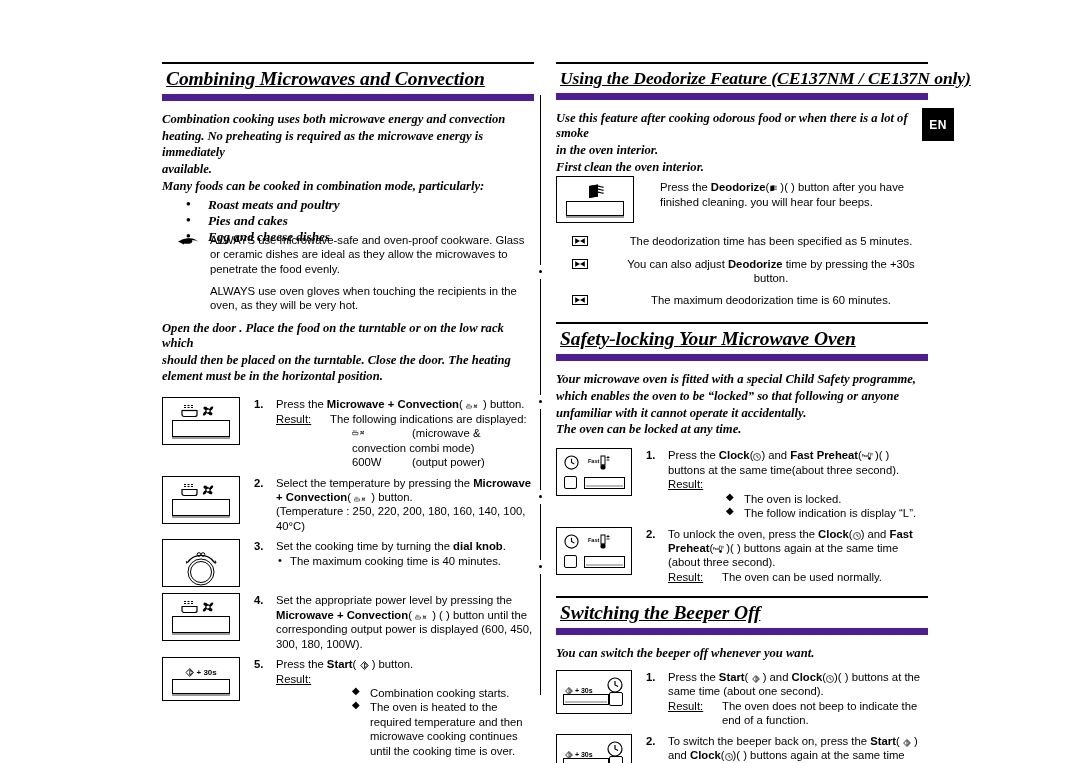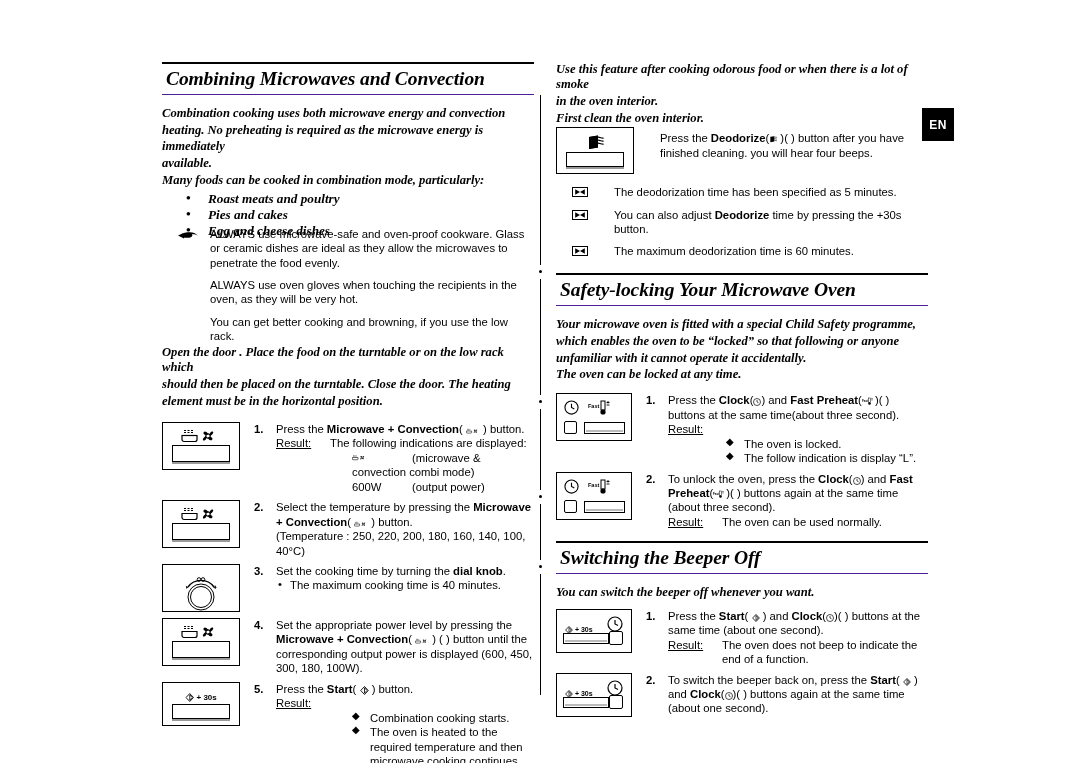--- a/index.html
+++ b/index.html
@@ -64,24 +64,25 @@
   }
 
   
   .sec-head {
     font-family: "Liberation Serif", serif;
     font-style: italic;
     font-weight: bold;
     font-size: 19.5px;
     letter-spacing: -0.1px;
     border-top: 2.6px solid #000;
-    border-bottom: 1px solid #4c1d95;
+    border-bottom: 7px solid #4c1d95;
     padding: 4px 0 4px 4px;
     margin: 0 0 11px 0;
     white-space: nowrap;
+    text-decoration: underline;
   }
   .sec-head.small {
     font-size: 17.6px;
   }
 
   
   .intro {
     font-family: "Liberation Serif", serif;
     font-style: italic;
     font-weight: bold;
@@ -372,21 +373,21 @@
     font-family: "Liberation Sans", sans-serif;
     font-size: 11.3px;
     line-height: 1.27;
   }
   .note-icon {
     flex: 0 0 16px;
     width: 16px;
     height: 10px;
     margin: 2px 26px 0 16px;
   }
-  .note-text { flex: 1 1 auto; }
+  .note-text { flex: 1 1 auto; text-align: center; }
 
   
   .illus-row {
     display: flex;
     align-items: flex-start;
     margin-bottom: 6px;
   }
   .illus-gap { flex: 0 0 14px; }
 
   
@@ -452,21 +453,20 @@
     </ul>
 
     <div class="hand-block body-txt" style="margin-top:-12px;">
       <svg class="hand-icon" viewBox="0 0 20 11">
         <path d="M0 5.6 L5 3.2 L5 4.6 C6.6 3.0 9 2.0 11.8 2.2 C15.5 2.4 18.6 3.9 20 5.5
                  C18.2 4.6 15.3 4.0 12.4 4.4 C10 4.7 7.5 5.6 6.0 7.2 L6.0 8.6 Z" fill="#000"></path>
         <ellipse cx="9" cy="5.2" rx="5.2" ry="2.6" fill="#000"></ellipse>
       </svg>
       <p class="hand-para">ALWAYS use microwave-safe and oven-proof cookware. Glass or ceramic dishes are ideal as they allow the microwaves to penetrate the food evenly.</p>
       <p class="hand-para">ALWAYS use oven gloves when touching the recipients in the oven, as they will be very hot.</p>
-      <p class="hand-para" style="margin-bottom:2px">You can get better cooking and browning, if you use the low rack.</p>
     </div>
 
     <div class="intro tight">Open the door . Place the food on the turntable or on the low rack which</div>
     <div class="intro tight">should then be placed on the turntable. Close the door. The heating</div>
     <div class="intro tight" style="margin-bottom:13px">element must be in the horizontal position.</div>
 
     <div class="illus-row">
       <div class="panel panel-lg">
         <svg class="glyph-mwconv" viewBox="0 0 40 15">
           <path d="M3 4.5 h2 M6.5 4.5 h2 M10 4.5 h2 M3 2.5 h2 M6.5 2.5 h2 M10 2.5 h2" stroke="#000" stroke-width="1"></path>
@@ -640,20 +640,21 @@
 
           </ul>
         </div>
       </div>
     </div>
 
   </div>
 
   <div class="col-right">
 
+    <div class="sec-head small">Using the Deodorize Feature (CE137NM / CE137N only)</div>
 
     <div class="intro tight">Use this feature after cooking odorous food or when there is a lot of smoke</div>
     <div class="intro tight">in the oven interior.</div>
     <div class="intro tight" style="margin-bottom:2px">First clean the oven interior.</div>
 
     <div class="illus-row">
       <div class="panel panel-lg" style="height:47px">
         <svg class="deo-glyph" viewBox="0 0 18 18">
           <path d="M3 3 L12 1.5 L12 13.5 L3 15 Z" fill="#000"></path>
           <path d="M12 3.2 C14.6 3.2 15.4 4.6 17.6 4.1" stroke="#000" stroke-width="1.2" fill="none"></path>

